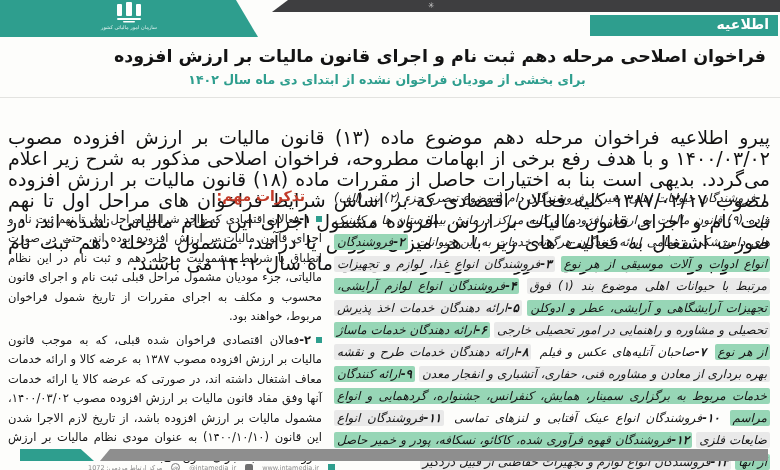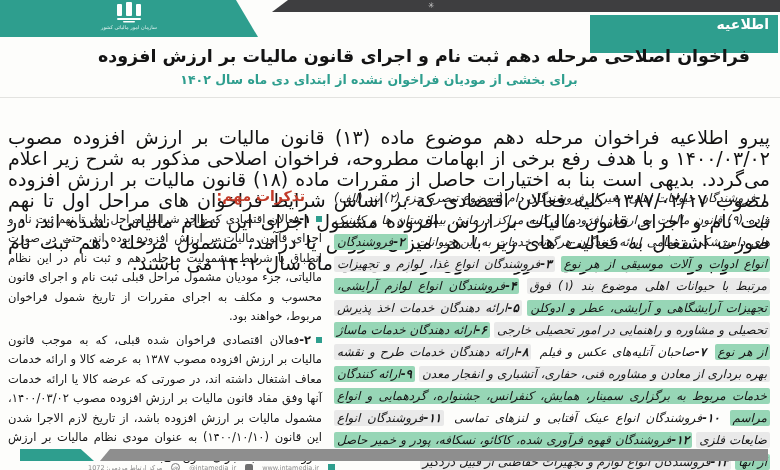--- a/index.html
+++ b/index.html
@@ -16,25 +16,25 @@
   }
   .emblem{position:absolute; top:1px; left:98px; width:62px; height:35px; text-align:center;}
   .emblem svg{display:block; margin:1px auto 0;}
   .emblem-caption{font-size:5px; color:rgba(255,255,255,.85); line-height:6px; direction:rtl;}
   .topbar{
     position:absolute; top:0; left:272px; right:0; height:12px;
     background:#3e3e40; clip-path:polygon(16px 0,100% 0,100% 100%,0 100%);
   }
   .topbar-star{position:absolute; top:1px; left:428px; font-size:8px; color:#c9c9c9; line-height:10px;}
   .badge{
-    position:absolute; top:15px; right:2px; width:188px; height:38px;
+    position:absolute; top:15px; right:2px; width:188px; height:21px;
     background:var(--teal); color:#fff; font-weight:bold; font-size:14px;
     direction:rtl; text-align:right; padding:1px 9px 0 0; box-sizing:border-box;
   }
-  .titleblock{position:absolute; top:43px; right:30px; left:8px; direction:rtl; text-align:right;}
+  .titleblock{position:absolute; top:43px; right:14px; left:8px; direction:rtl; text-align:right;}
   .title{font-size:17.5px; font-weight:bold; color:#141414; line-height:26px; margin:0;}
   .subtitle{font-size:12.5px; font-weight:bold; color:var(--teal); line-height:20px; margin:1px 0 0;text-align:center;}
   .head-rule{position:absolute; top:97px; left:0; right:0; border-top:1px solid #e3e3e0;}
   
   .intro{
     position:absolute; top:108px; right:10px; left:8px;
     direction:rtl; text-align:justify; font-size:19px; line-height:21px; color:#121212;
   }
   
   .cols{position:absolute; top:187px; right:10px; left:8px; bottom:26px; display:flex; direction:rtl; gap:12px;}

